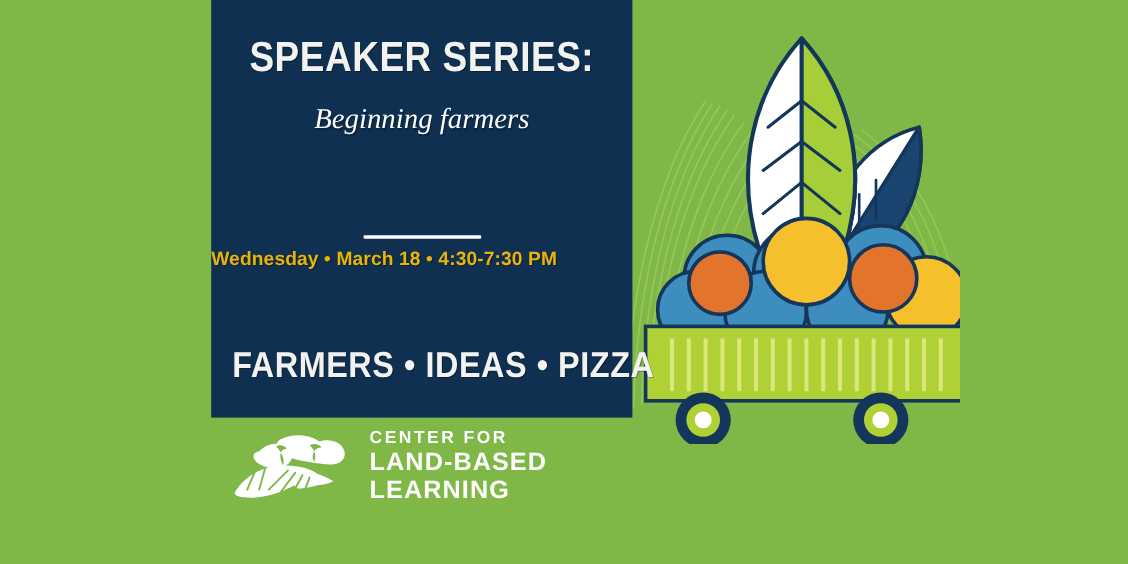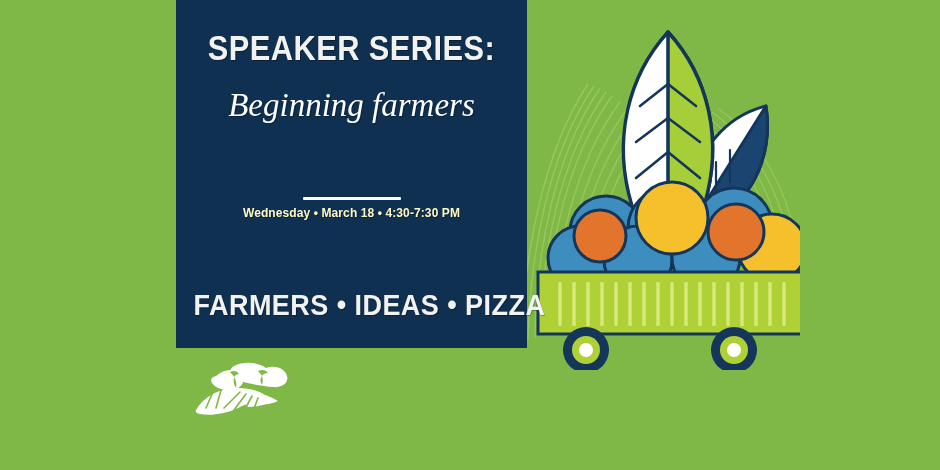--- a/index.html
+++ b/index.html
@@ -67,21 +67,21 @@
   }
 
   .headline {
     position: absolute;
     left: 0; right: 0;
     top: 86px;
     text-align: center;
     color: #FFFFFF;
     font-family: "Liberation Serif", "DejaVu Serif", serif;
     font-style: italic;
-    font-size: 33px;
+    font-size: 24px;
     line-height: 1.17;
     letter-spacing: 0px;
     text-shadow: 1px 1px 1px rgba(0,0,0,0.3);
   }
   .headline .l2 { display: block; }
 
   .divider-wrap {
     position: absolute;
     left: 0; right: 0;
     top: 186px;
@@ -92,25 +92,25 @@
     width: 98px;
     height: 3px;
     background: #FFFFFF;
     border-radius: 1px;
   }
 
   .details {
     position: absolute;
     left: 0; right: 0;
     top: 203px;
-    text-align: center;
-    color: #fef9c3;
+    text-align: left;
+    color: #eab308;
     font-family: "Liberation Sans", sans-serif;
     font-weight: bold;
-    font-size: 12px;
+    font-size: 16px;
     line-height: 1.72;
     letter-spacing: 0.1px;
     text-shadow: 1px 1px 0 rgba(0,0,0,0.28);
   }
   .details span { display: block; }
 
   .tagline {
     position: absolute;
     left: 0; right: 0;
     top: 288px;
@@ -297,15 +297,19 @@
 
       <g stroke="#7FB846" stroke-width="1.6" fill="none" stroke-linecap="round">
         <path d="M50 32 L34 48"></path>
         <path d="M56 34 L44 50"></path>
         <path d="M62 36 L54 51"></path>
         <path d="M68 38 L63 51"></path>
         <path d="M22 34 L16 48"></path>
         <path d="M31 30 L26 48"></path>
       </g>
     </svg>
+    <div id="logo-text">
+      <div id="logo-line1">CENTER FOR</div>
+      <div id="logo-line2">LAND-BASED LEARNING</div>
+    </div>
   </div>
 
 </div>
 
 </body></html>

